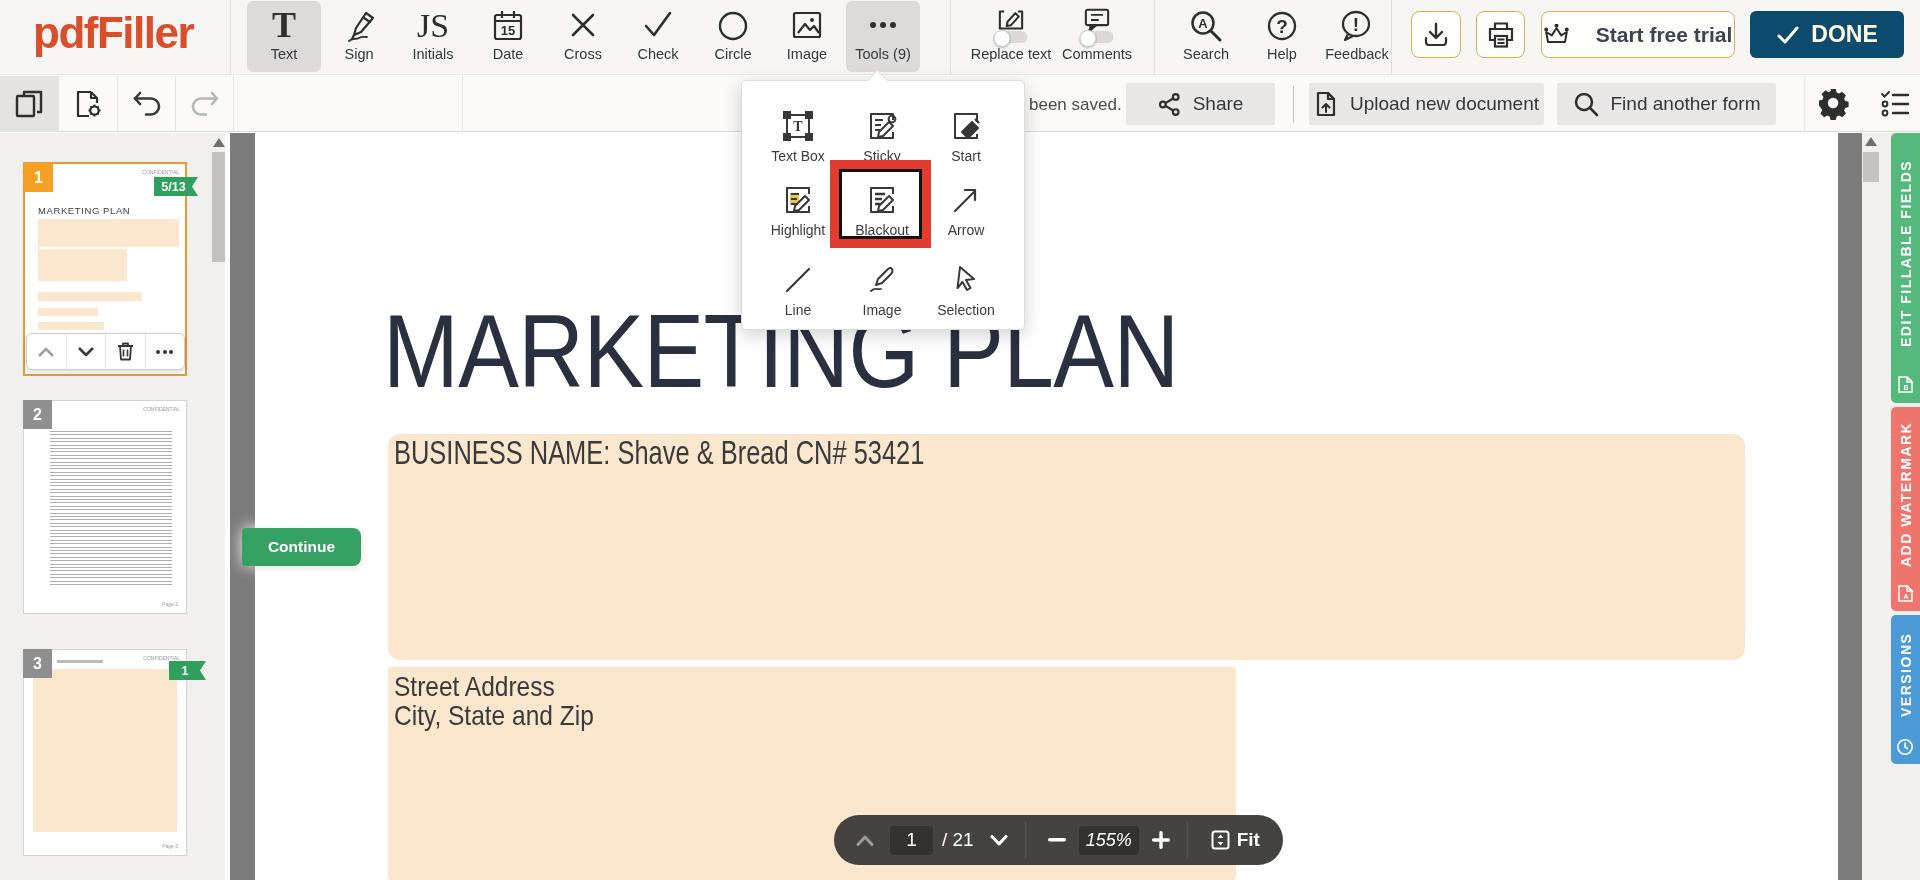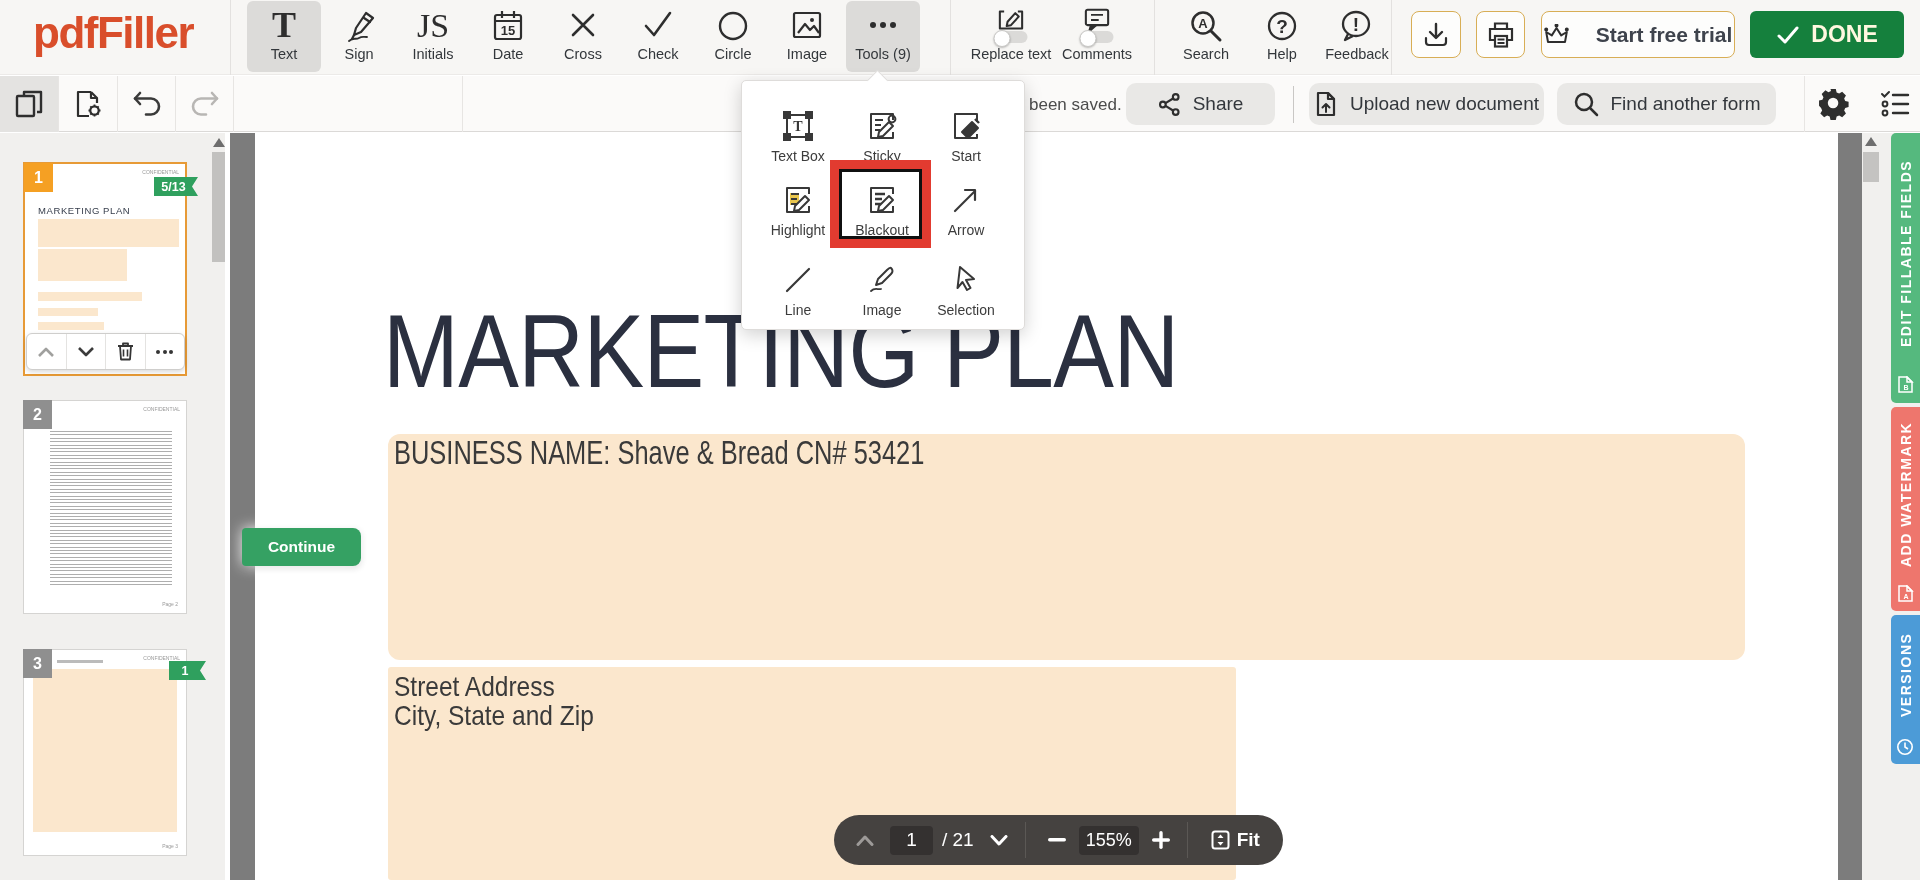--- a/index.html
+++ b/index.html
@@ -14,21 +14,21 @@
 .tbtn svg { position:absolute; left:50%; transform:translateX(-50%); top:9px; }
 .tbtn .lb { position:absolute; width:200px; left:50%; transform:translateX(-50%); top:45px; text-align:center; font-size:14.5px; color:#33373b; }
 .tgl { position:absolute; left:50%; transform:translateX(-50%); top:30px; width:33px; height:12px; background:#dbdad8; border-radius:6px; }
 .tgl:before { content:""; position:absolute; left:-1px; top:-1.5px; width:15px; height:15px; background:#fff; border:1px solid #c9c8c6; border-radius:50%; box-shadow:0 1px 2px rgba(0,0,0,.25); }
 .ybtn { position:absolute; top:11px; height:47px; background:#fdfdfc; border:1.5px solid #d8ae56; border-radius:8px; }
 
 #row2 { position:absolute; left:0; top:76px; width:1920px; height:56px; background:#fbfaf9; border-bottom:1px solid #dbd9d7; z-index:29; }
 .r2btn { position:absolute; top:0; width:58px; height:56px; }
 .r2btn svg { position:absolute; left:50%; top:50%; transform:translate(-50%,-50%); }
 .r2div { position:absolute; top:0; width:1px; height:56px; background:#e7e5e3; }
-.gbtn { position:absolute; top:7px; height:42px; background:#e9e8e6; border-radius:10px; font-size:19px; color:#33373c; white-space:nowrap; display:flex; align-items:center; justify-content:center; gap:12px; }
+.gbtn { position:absolute; top:7px; height:42px; background:#e9e8e6; border-radius:2px; font-size:19px; color:#33373c; white-space:nowrap; display:flex; align-items:center; justify-content:center; gap:12px; }
 
 #main { position:absolute; left:0; top:133px; width:1920px; height:747px; background:#fff; }
 #sidebar { position:absolute; left:0; top:0; width:225px; height:747px; background:#f1f0ee; }
 #lstrip { position:absolute; left:230px; top:0; width:25px; height:747px; background:#7c7c7c; }
 #rstrip { position:absolute; left:1838px; top:0; width:24px; height:747px; background:#7c7c7c; }
 #rrail { position:absolute; left:1862px; top:0; width:58px; height:747px; background:#f1f0ee; }
 .thumbcard { position:absolute; left:23px; width:164px; background:#fff; border:1px solid #d5d4d2; }
 .badge { position:absolute; left:-1px; top:-1px; width:29px; height:29px; color:#fff; font-size:16px; font-weight:bold; display:flex; align-items:center; justify-content:center; }
 .flag { position:absolute; height:19px; color:#fff; font-size:12.5px; font-weight:bold; background:#2fa05e; display:flex; align-items:center; justify-content:center; }
 .flag { clip-path:polygon(0 0, 100% 0, calc(100% - 6px) 50%, 100% 100%, 0 100%); padding-right:5px; }
@@ -179,21 +179,21 @@
   </div>
   <div class="ybtn" style="left:1541px; width:194px; color:#3e434c; font-size:21px; font-weight:bold; display:flex; align-items:center; justify-content:center; gap:27px;">
     <svg width="25" height="22" viewBox="0 0 25 22" fill="none" stroke="#2e2e2e" stroke-width="2" stroke-linejoin="round">
       <path d="M4 18L2.2 8l5.6 3.4L12.5 4l4.7 7.4L22.8 8 21 18z"></path>
       <circle cx="2.2" cy="5.5" r="1" fill="#2e2e2e"></circle>
         <circle cx="12.5" cy="1.5" r="1" fill="#2e2e2e"></circle>
         <circle cx="22.8" cy="5.5" r="1" fill="#2e2e2e"></circle>
     </svg>
     <span>Start free trial</span>
   </div>
-  <div style="position:absolute; left:1750px; top:11px; width:154px; height:47px; background:#15803d; border-radius:6px; color:#fff8e0; font-size:23px; font-weight:bold; display:flex; align-items:center; justify-content:center; gap:11px;">
+  <div style="position:absolute; left:1750px; top:11px; width:154px; height:47px; background:#0c4a6e; border-radius:6px; color:#fff8e0; font-size:23px; font-weight:bold; display:flex; align-items:center; justify-content:center; gap:11px;">
     <svg width="24" height="20" viewBox="0 0 24 20" fill="none" stroke="#ffffff" stroke-width="3" stroke-linecap="round" stroke-linejoin="round">
         <path d="M3 11l6 6L21 3"></path>
       </svg>
     <span>DONE</span>
   </div>
 </div>
 <div id="row2">
   <div class="r2btn" style="left:0; background:#e4e3e1;">
     <svg width="30" height="30" viewBox="0 0 30 30" fill="none" stroke="#2e2e2e" stroke-width="2.4" stroke-linejoin="round">
       <path d="M10 7V3h17v20h-4"></path>
@@ -456,21 +456,21 @@
     </svg>
   <div class="bbox" style="width:43px; margin-left:16px;">1</div>
   <div style="font-size:19px; margin-left:9px;">/ 21</div>
   <svg width="18" height="11" viewBox="0 0 18 11" fill="none" stroke="#fff" stroke-width="3" stroke-linecap="round" stroke-linejoin="round" style="margin-left:16px;">
       <path d="M2 1.5L9 9l7-7.5"></path>
     </svg>
   <div class="bdiv" style="margin-left:17px;"></div>
   <svg width="18" height="4" viewBox="0 0 18 4" style="margin-left:22px;">
       <rect width="18" height="3.4" rx="1.7" fill="#fff"></rect>
     </svg>
-  <div class="bbox" style="width:60px; margin-left:13px; font-size:18px;">155%</div>
+  <div class="bbox" style="width:60px; margin-left:13px; font-size:18px;font-style:italic;">155%</div>
   <svg width="18" height="18" viewBox="0 0 18 18" fill="#fff" style="margin-left:13px;">
       <rect y="7.3" width="18" height="3.4" rx="1.7"></rect>
       <rect x="7.3" width="3.4" height="18" rx="1.7"></rect>
     </svg>
   <div class="bdiv" style="margin-left:17px;"></div>
   <svg width="19" height="20" viewBox="0 0 19 20" fill="none" stroke="#fff" stroke-width="2" style="margin-left:23px;">
     <rect x="1.5" y="1.5" width="16" height="17" rx="2.5"></rect>
     <path d="M9.5 4.5l3 3.4h-6zM9.5 15.5l3-3.4h-6z" fill="#fff" stroke="none"></path>
   </svg>
   <div style="font-size:19px; font-weight:bold; margin-left:7px;">Fit</div>

